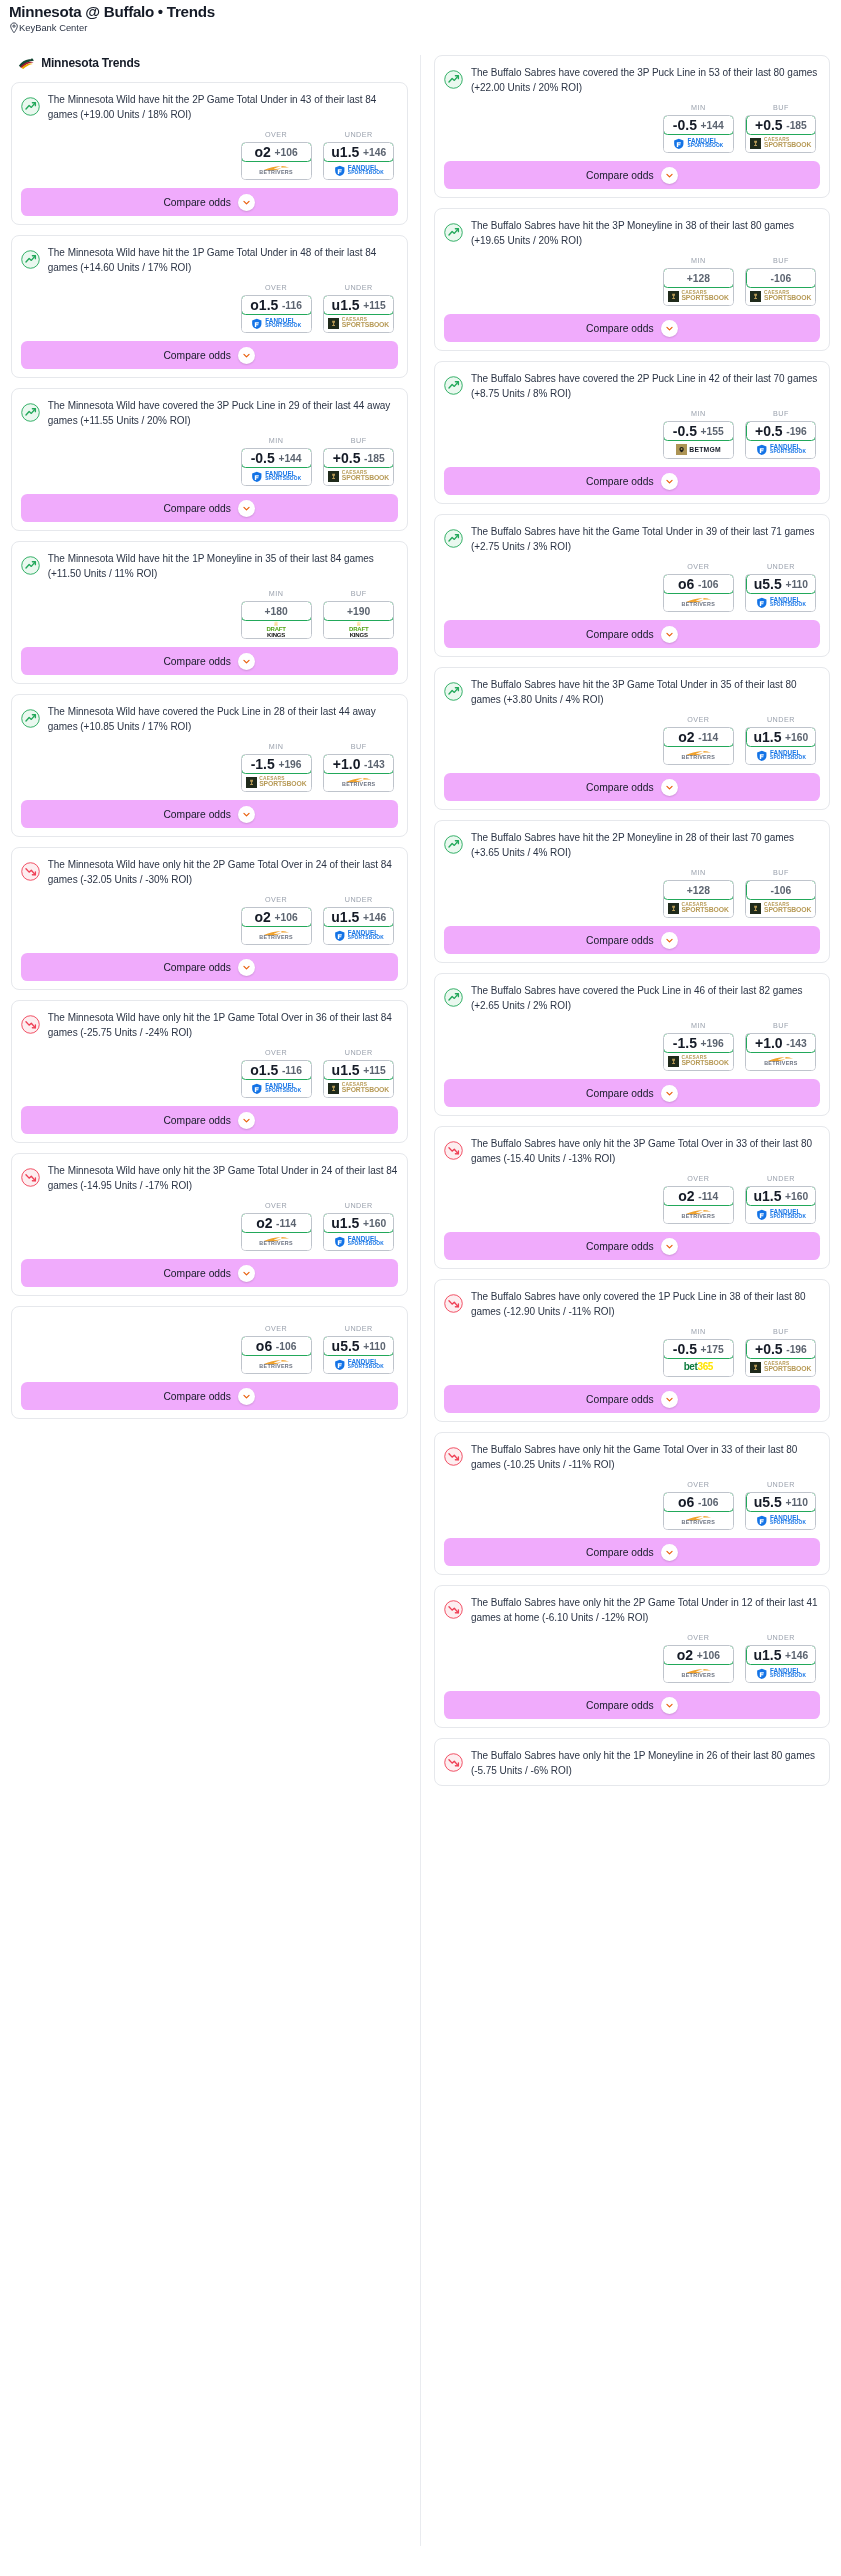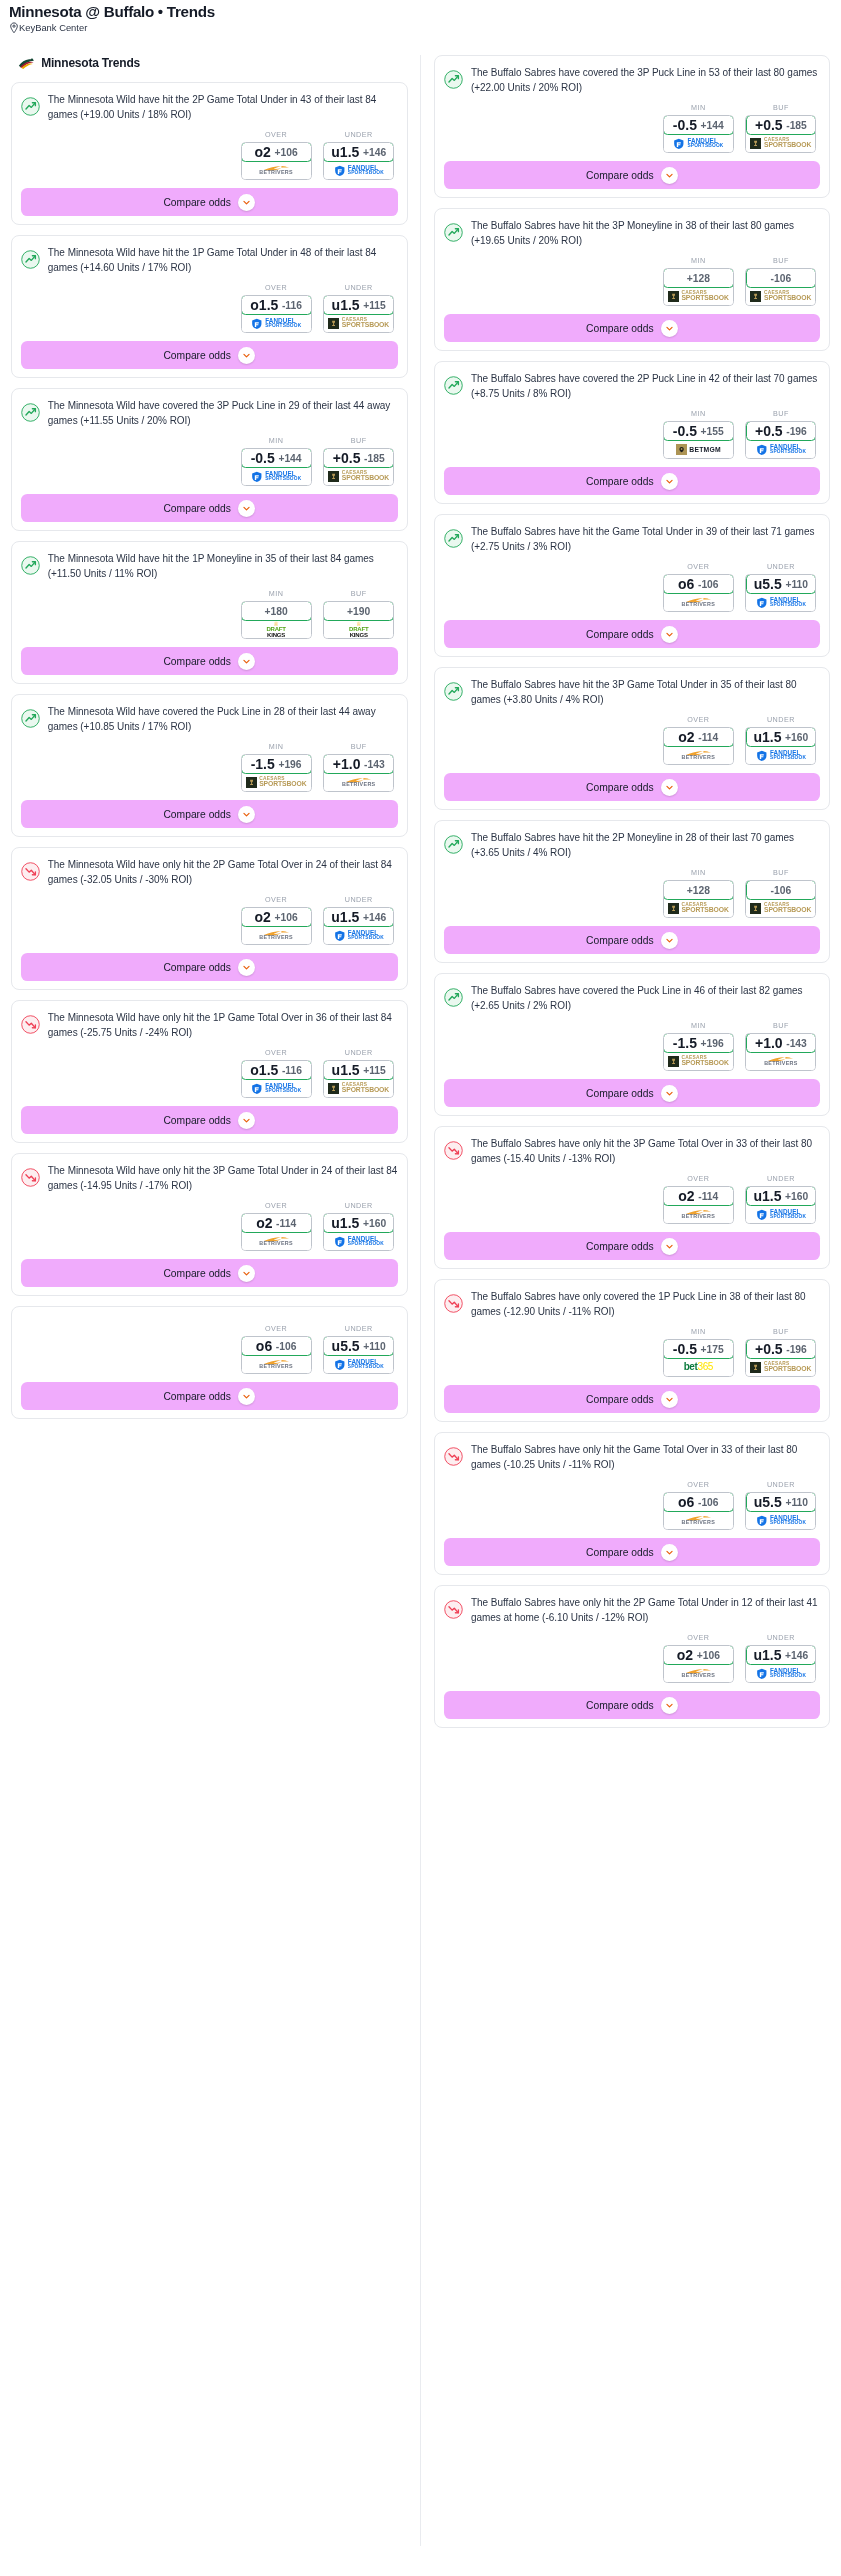--- a/index.html
+++ b/index.html
@@ -152,21 +152,21 @@
   .bk-dk-crown { font-size: 6.3px; color: #f2a900; margin-bottom: -0.9px; }
   .bk-dk-t1 { font-size: 6px; font-weight: 800; color: #53a318; letter-spacing: -0.2px; }
   .bk-dk-t2 { font-size: 6px; font-weight: 800; color: #111; letter-spacing: -0.2px; margin-top: -0.9px; }
 
   .bk-br { display: flex; flex-direction: column; align-items: center; line-height: 1; }
   .bk-br-swoosh { width: 27px; height: 6.3px; }
   .bk-br-t { font-size: 5.4px; font-weight: 700; color: #6b7280; letter-spacing: 0.3px; margin-top: -0.9px; }
 
   .bk-b365 { display: flex; align-items: baseline; line-height: 1; }
   .bk-b365-a { font-size: 10px; font-weight: 800; color: #0a7a3d; letter-spacing: -0.4px; }
-  .bk-b365-b { font-size: 10px; font-weight: 400; color: #ffe400; letter-spacing: -0.4px; }
+  .bk-b365-b { font-size: 10px; font-weight: 700; color: #ffe400; letter-spacing: -0.4px; }
 
   
   .compare {
     margin-top: 8px;
     height: 28px;
     background: #f0abfc;
     border-radius: 6.3px;
     display: flex;
     align-items: center;
     justify-content: center;
@@ -1419,15 +1419,25 @@
         </div>
         <div class="compare">
           <span class="compare-label">Compare odds</span>
           <span class="compare-chev">
             <svg viewBox="0 0 12 12" width="9" height="9">
               <path d="M2.6 4.4 6 7.8 9.4 4.4" fill="none" stroke="#e8600c" stroke-width="1.6" stroke-linecap="round" stroke-linejoin="round"></path>
             </svg>
           </span>
         </div>
       </div>
+      <div class="card">
+        <div class="card-top">
+          <span class="trend-icon"><svg viewBox="0 0 21 21" width="19" height="19">
+              <circle cx="10.5" cy="10.5" r="9.7" fill="#fdeef0" stroke="#ef4056" stroke-width="1"></circle>
+              <path d="M5.5 7.4 L9 11.2 L11.4 9.1 L15.6 14.0" fill="none" stroke="#ef4056" stroke-width="1.5" stroke-linecap="round" stroke-linejoin="round"></path>
+              <path d="M12.6 14.1 L15.9 14.2 L15.9 10.9" fill="none" stroke="#ef4056" stroke-width="1.5" stroke-linecap="round" stroke-linejoin="round"></path>
+            </svg></span>
+          <div class="card-text">The Buffalo Sabres have only hit the 1P Moneyline in 26 of their last 80 games (-5.75 Units / -6% ROI)</div>
+        </div>
+      </div>
     </div>
 </div>
 
 
 </body></html>

